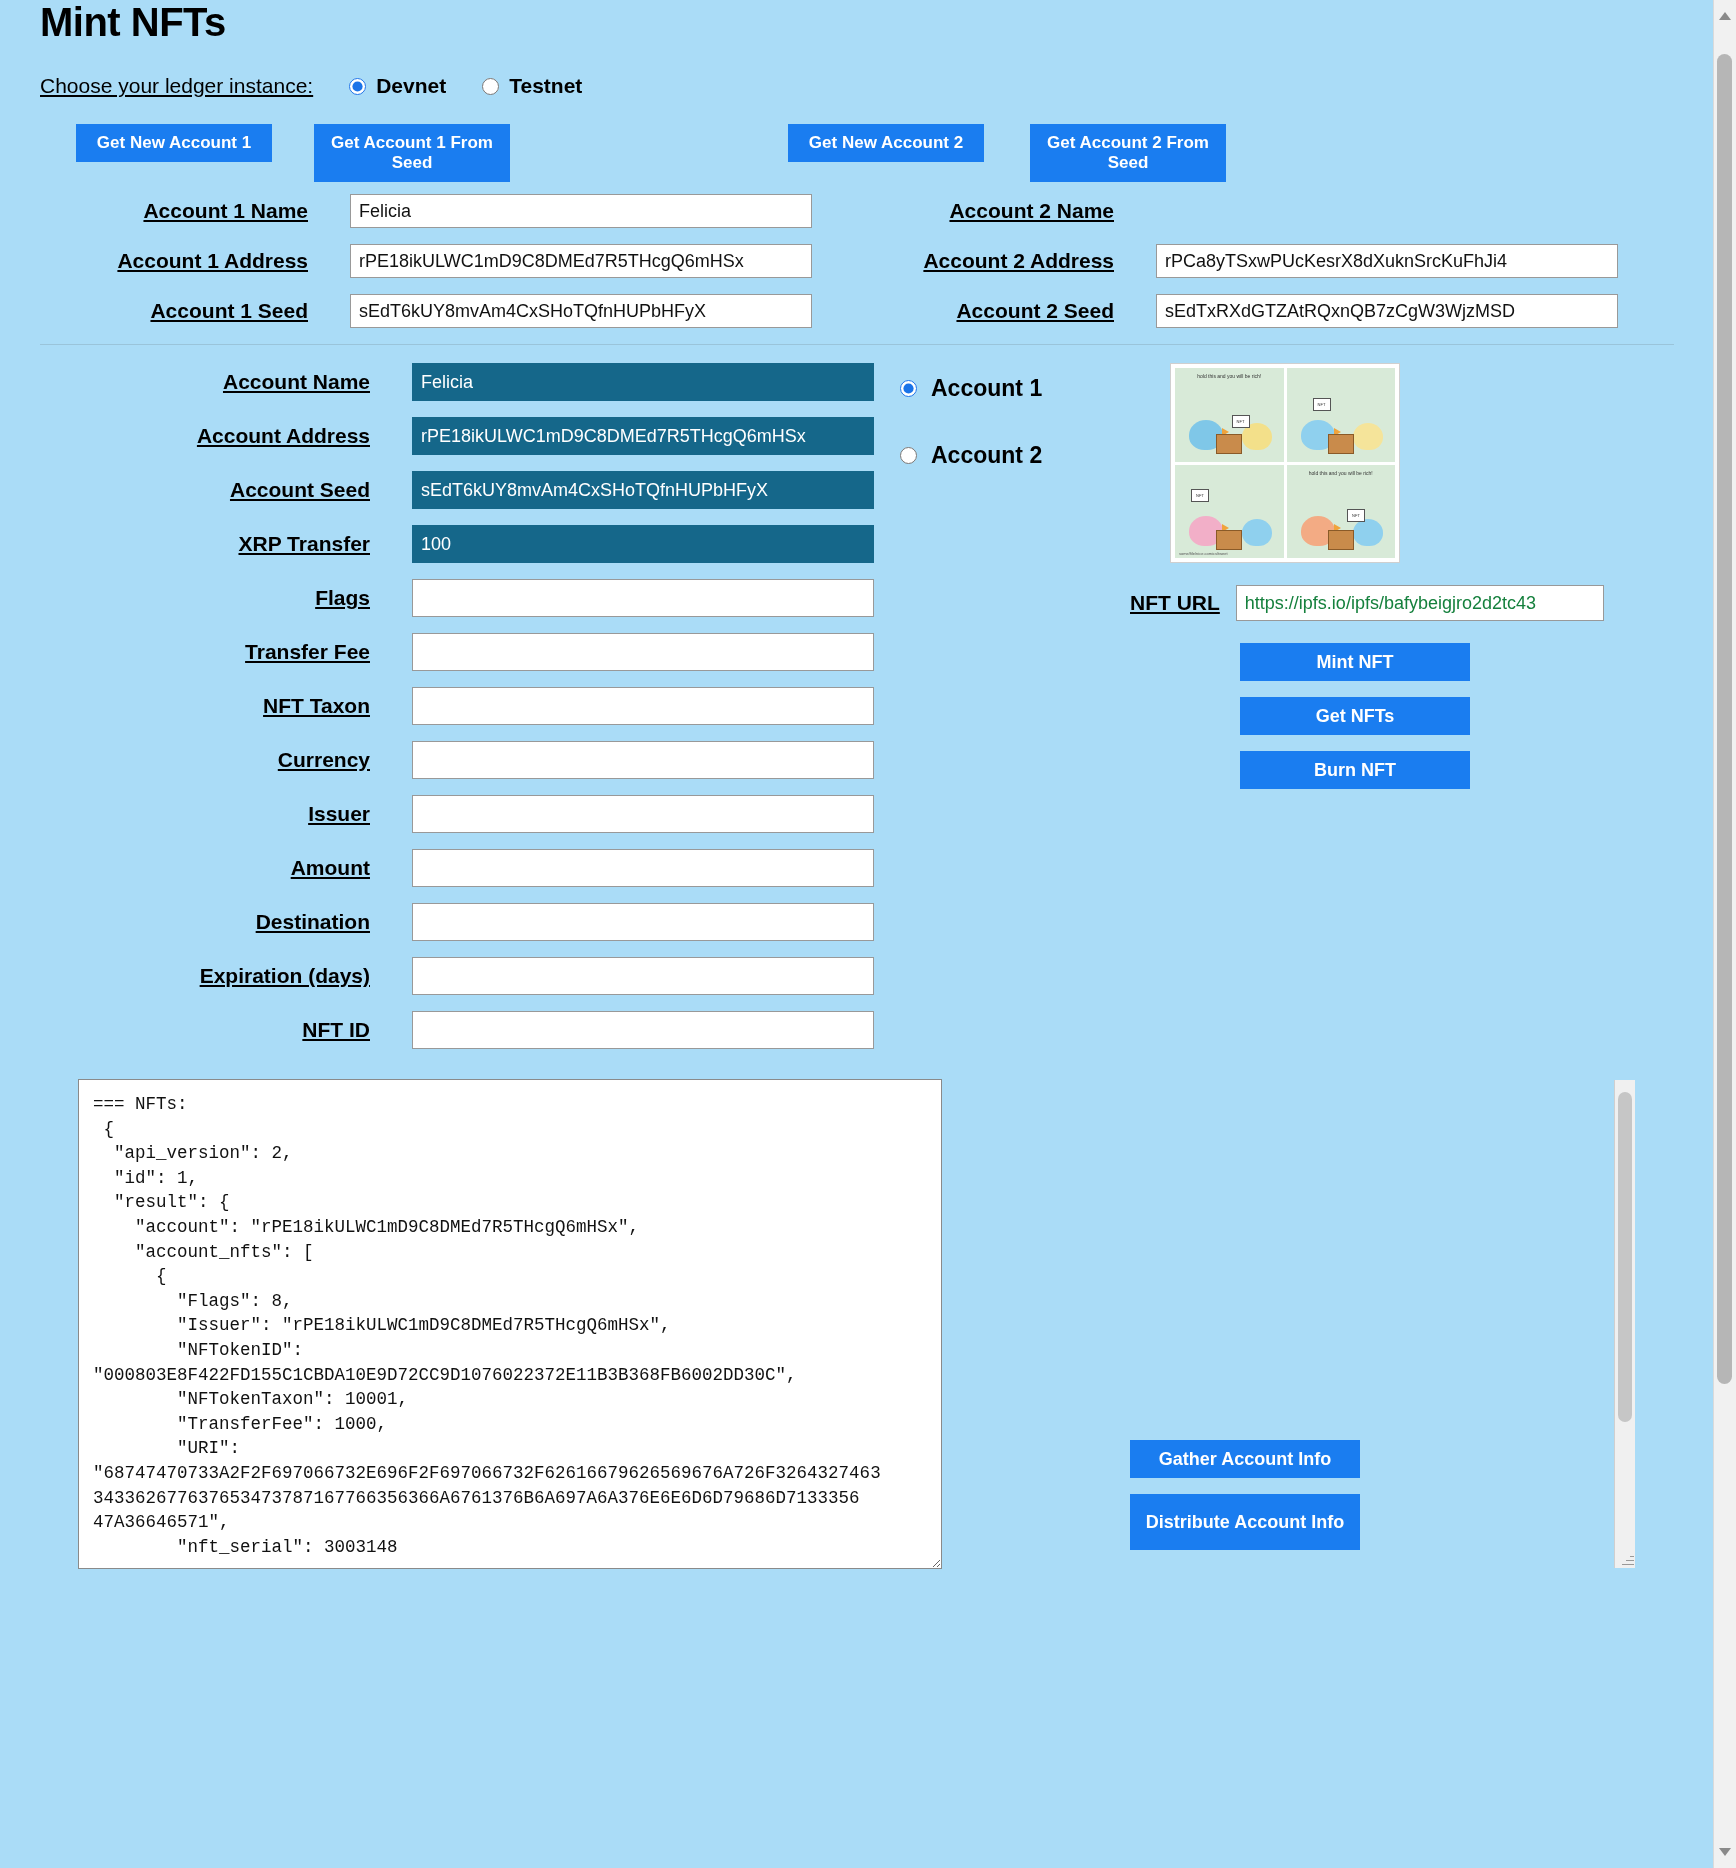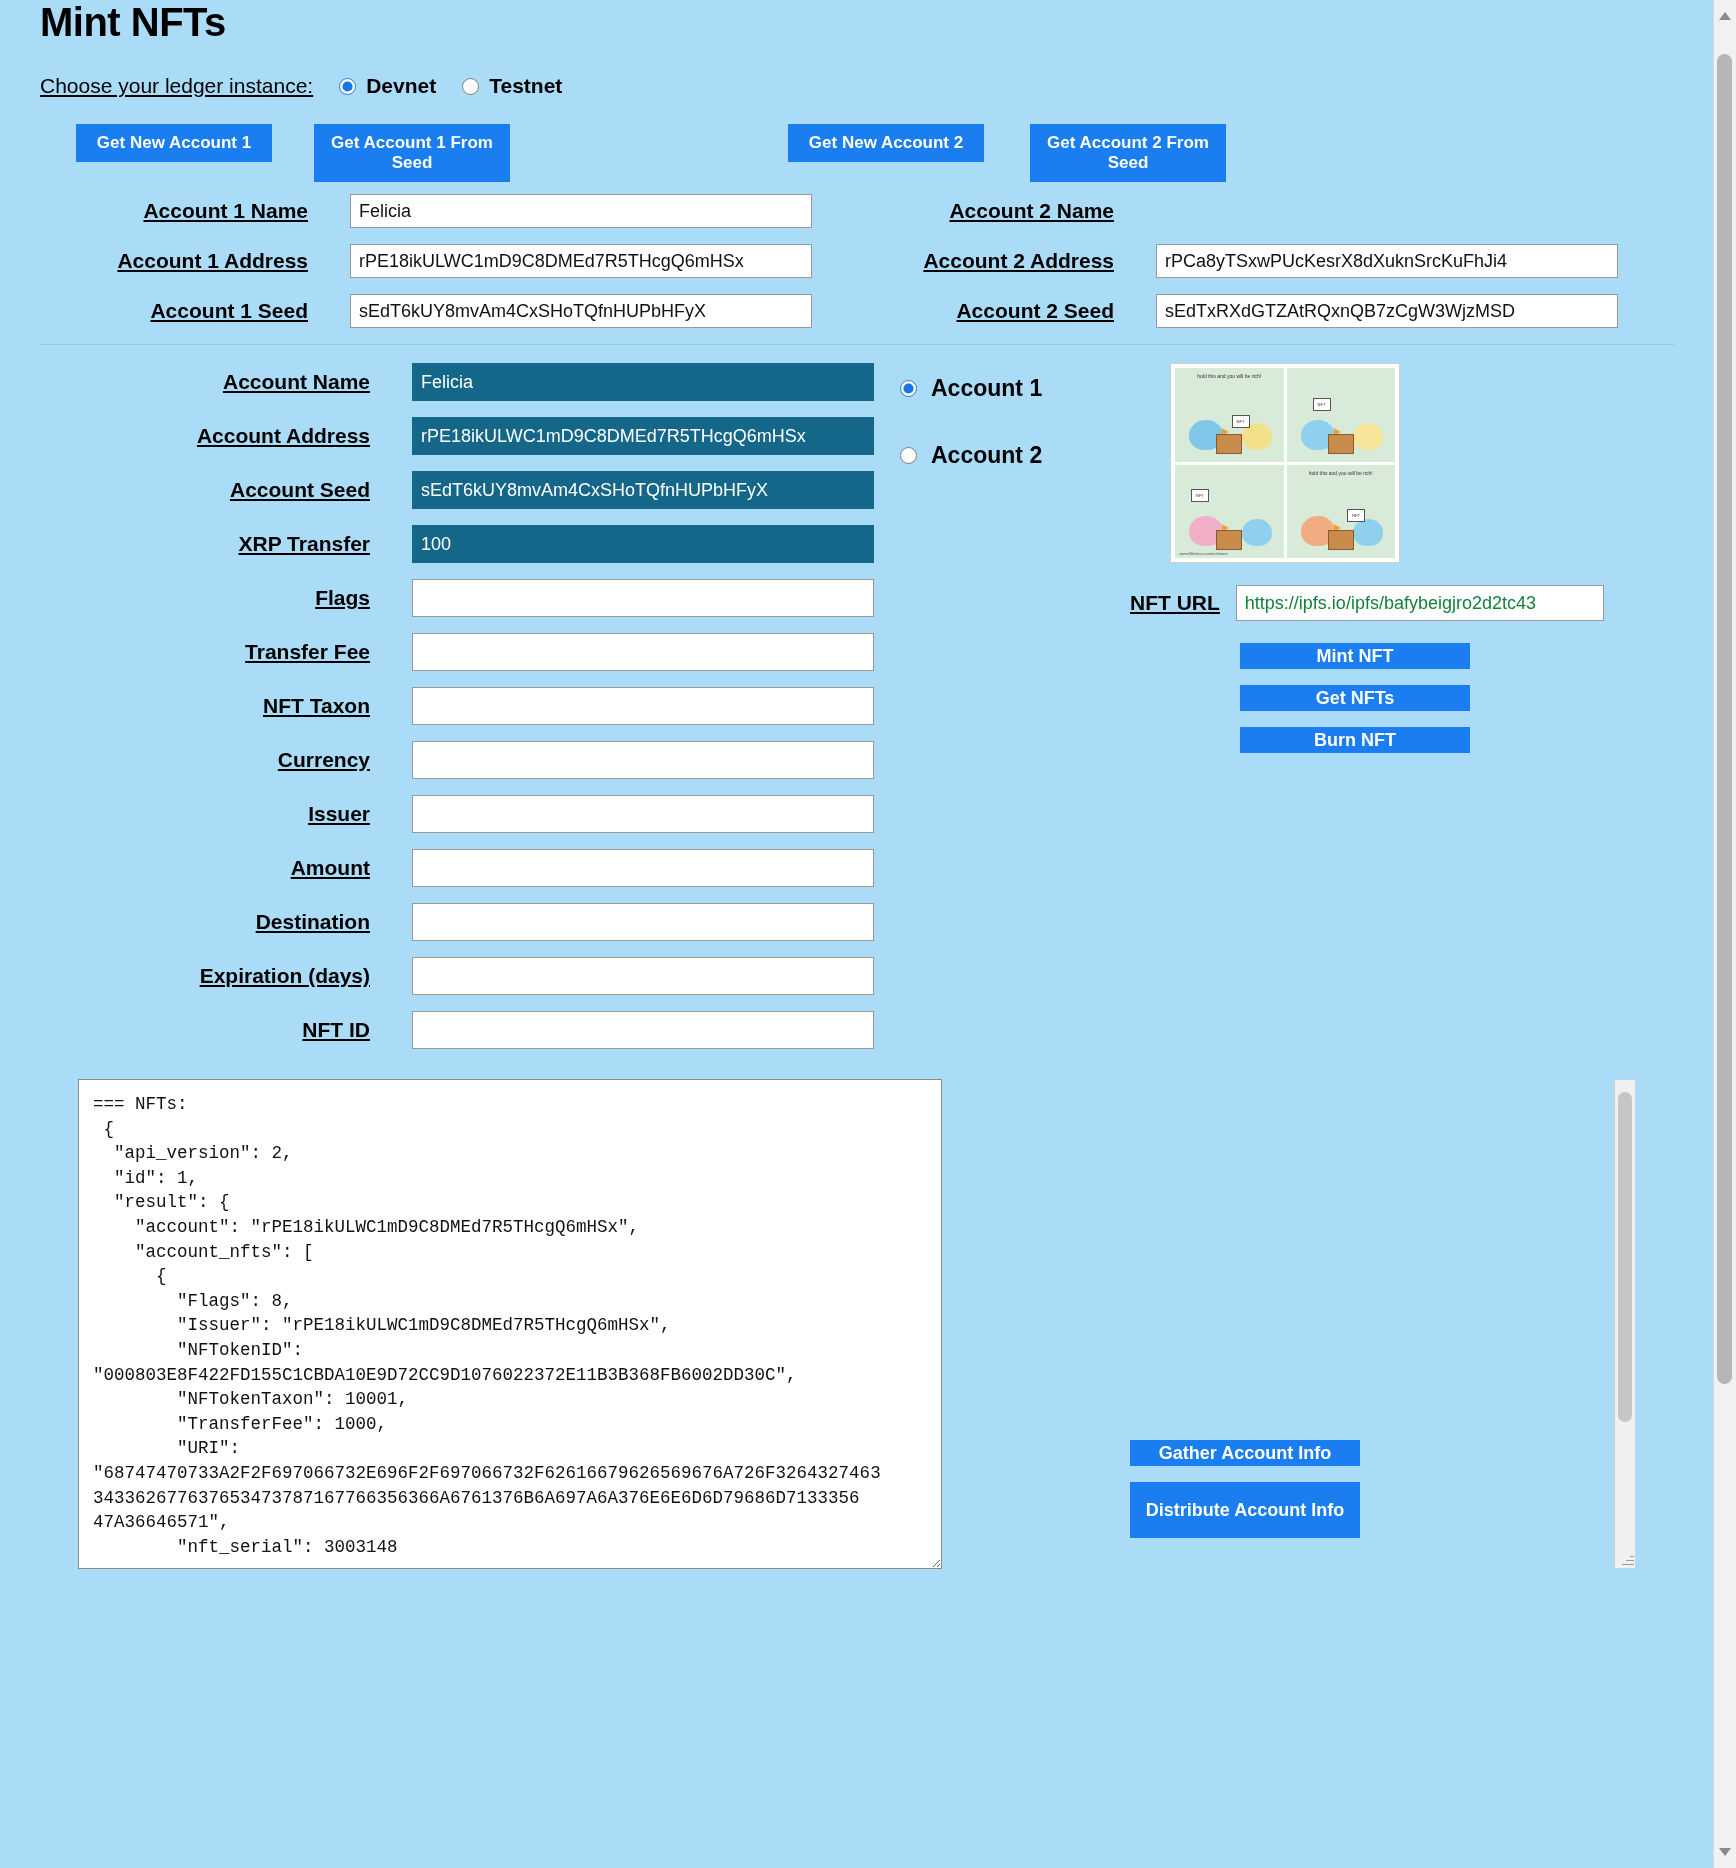--- a/index.html
+++ b/index.html
@@ -28,21 +28,21 @@
     color: #000;
     margin: 0;
     padding-top: 0;
     line-height: 44px;
     letter-spacing: -0.5px;
   }
   .ledger-row {
     display: flex;
     align-items: center;
     margin-top: 30px;
-    gap: 4px;
+    gap: 14px;
   }
   .ledger-label {
     font-size: 21px;
     color: #000;
     text-decoration: underline;
     font-weight: normal;
   }
   .radio-group {
     display: flex;
     align-items: center;
@@ -301,21 +301,21 @@
     box-sizing: border-box;
     color: #15803d;
   }
   .right-btns {
     margin-top: 22px;
     margin-left: 0;
   }
   .wbtn {
     display: block;
     width: 230px;
-    height: 26px;
+    height: 38px;
     margin-bottom: 16px;
     background: #1a7df0;
     color: #fff;
     border: none;
     font-size: 18px;
     font-weight: bold;
     font-family: "Liberation Sans", sans-serif;
     cursor: pointer;
   }
   .wbtn.tall {

